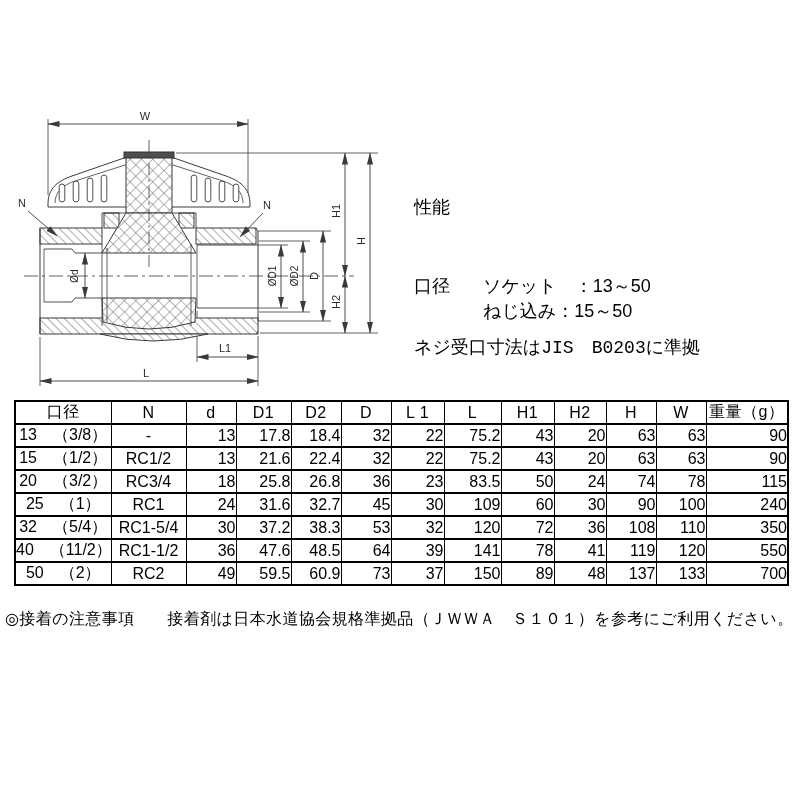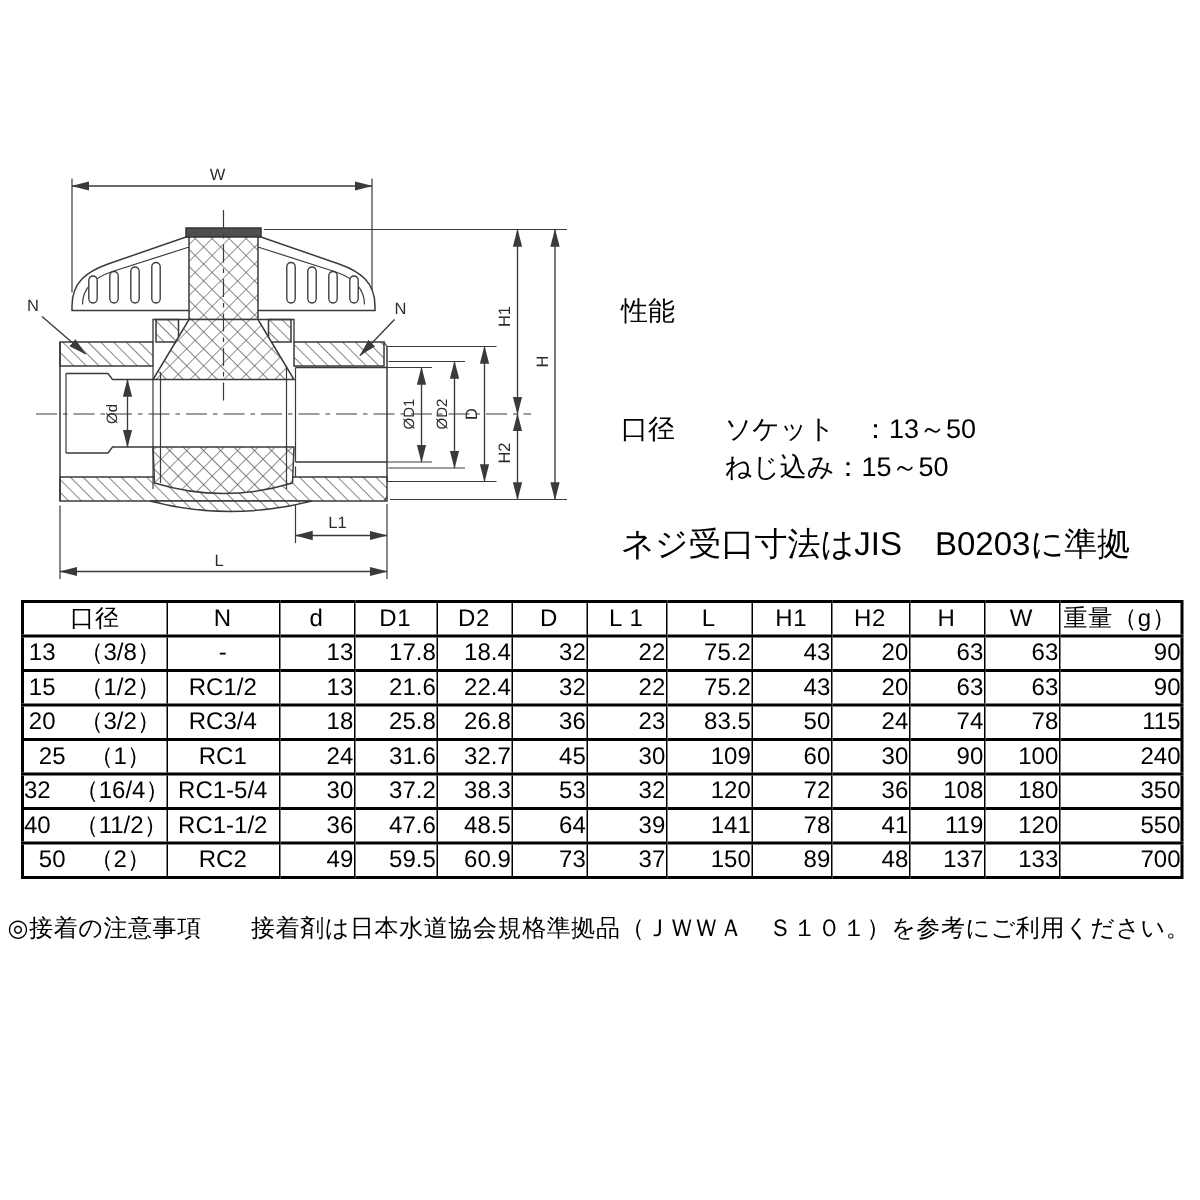--- a/index.html
+++ b/index.html
@@ -7,21 +7,21 @@
          font-family:"Liberation Sans","DejaVu Sans",sans-serif;color:#000;}
 
   
   .drawing{position:absolute;left:0;top:85px;width:400px;height:312px;}
 
   
   .spec-row{position:absolute;display:flex;font-size:18px;line-height:25px;white-space:nowrap;}
   .spec-row .spec-label{flex:0 0 69px;}
   .spec-perf{left:414px;top:171px;margin-top:24px;}
   .spec-bore{left:414px;top:274px;}
-  .std-note{position:absolute;left:414px;top:350px;font-size:22px;line-height:25px;white-space:nowrap;}
+  .std-note{position:absolute;left:414px;top:336px;font-size:18px;line-height:25px;white-space:nowrap;font-family:Liberation Mono, monospace;}
 
   
   .dim-table{position:absolute;left:14px;top:400px;border-collapse:collapse;table-layout:fixed;
              width:773px;border:2px solid #000;}
   .dim-table th,.dim-table td{
       border-left:1px solid #000;border-right:1px solid #000;
       border-top:2px solid #000;border-bottom:2px solid #000;
       font-weight:normal;font-size:16px;height:21px;padding:0;white-space:nowrap;overflow:hidden;}
   .dim-table th{text-align:center;letter-spacing:0.5px;}
   .c-kokei{text-align:center;padding-left:3px;}
@@ -256,32 +256,32 @@
           <td class="c-num">45</td>
           <td class="c-num">30</td>
           <td class="c-num">109</td>
           <td class="c-num">60</td>
           <td class="c-num">30</td>
           <td class="c-num">90</td>
           <td class="c-num">100</td>
           <td class="c-num">240</td>
         </tr>
         <tr>
-          <td class="c-kokei">32　（16/4）</td>
+          <td class="c-kokei">32　（5/4）</td>
           <td class="c-n">RC1-5/4</td>
           <td class="c-num">30</td>
           <td class="c-num">37.2</td>
           <td class="c-num">38.3</td>
           <td class="c-num">53</td>
           <td class="c-num">32</td>
           <td class="c-num">120</td>
           <td class="c-num">72</td>
           <td class="c-num">36</td>
           <td class="c-num">108</td>
-          <td class="c-num">180</td>
+          <td class="c-num">110</td>
           <td class="c-num">350</td>
         </tr>
         <tr>
           <td class="c-kokei">40　（11/2）</td>
           <td class="c-n">RC1-1/2</td>
           <td class="c-num">36</td>
           <td class="c-num">47.6</td>
           <td class="c-num">48.5</td>
           <td class="c-num">64</td>
           <td class="c-num">39</td>

